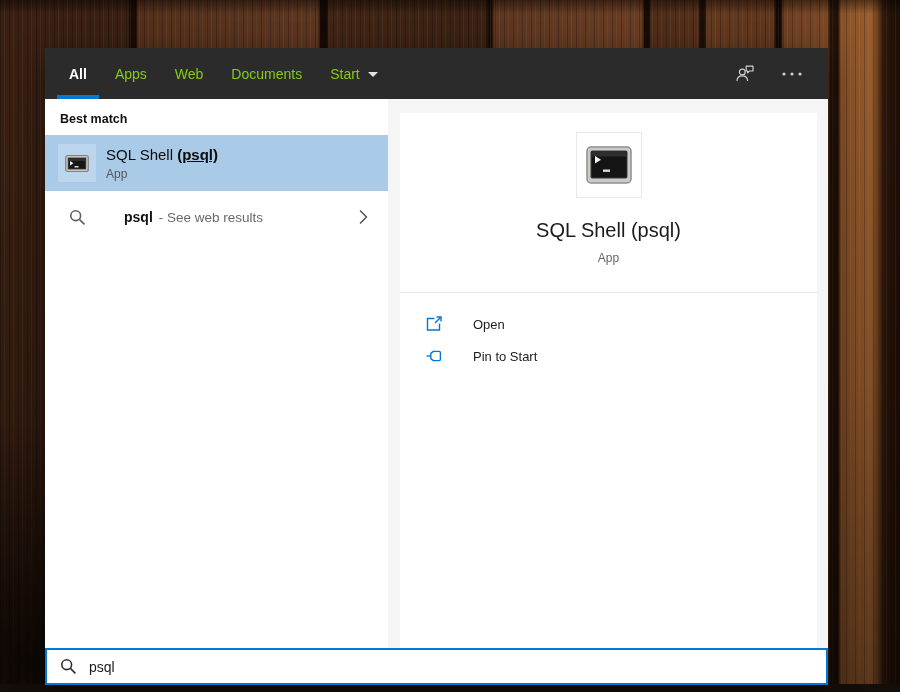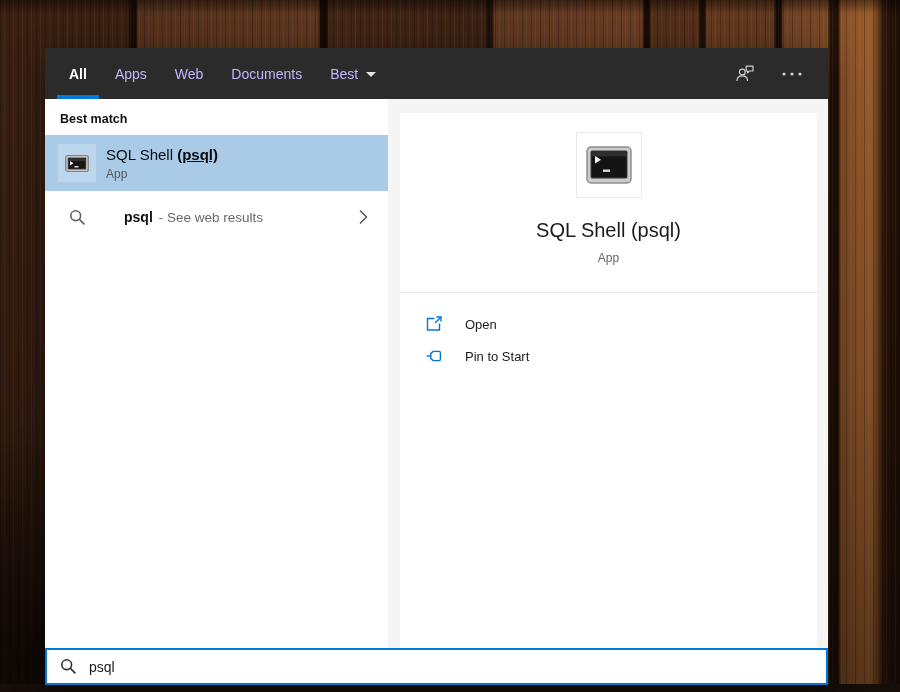--- a/index.html
+++ b/index.html
@@ -34,21 +34,21 @@
     display:flex;flex-direction:column;
     box-shadow:0 10px 30px rgba(0,0,0,0.45);
   }
   .flyout-header{
     height:51px;flex:0 0 51px;background:#2b2b2b;
     display:flex;align-items:stretch;padding:0 26px 0 12px;box-sizing:border-box;
   }
   .tabs{display:flex;height:100%;}
   .tab{
     display:flex;align-items:center;padding:4px 12px 0 12px;
-    font-size:14px;color:#c4b5fd;cursor:pointer;
+    font-size:14px;color:#84cc16;cursor:pointer;
     border-bottom:4px solid transparent;margin-right:4px;box-sizing:border-box;
   }
   .tab.active{color:#ffffff;font-weight:700;border-bottom-color:#0078d7;}
   .caret{
     width:0;height:0;margin-left:8px;margin-top:2px;
     border-left:5px solid transparent;border-right:5px solid transparent;
     border-top:5px solid #e4e4e4;
   }
   .header-spacer{flex:1;}
   .header-icons{display:flex;align-items:center;gap:28px;}
@@ -84,21 +84,21 @@
   .tile{
     width:66px;height:66px;margin-top:19px;border:1px solid #e9e9e9;background:#fff;
     display:flex;align-items:center;justify-content:center;box-sizing:border-box;
   }
   .detail-title{margin-top:21px;font-size:20px;font-weight:400;color:#1b1b1b;}
   .detail-sub{margin-top:9px;font-size:12px;color:#666;}
   .divider{align-self:stretch;height:1px;background:#e8e8e8;margin-top:27px;}
   .actions{align-self:stretch;padding:15px 0 0 25px;}
   .action-row{height:32px;display:flex;align-items:center;cursor:pointer;}
   .a-icon{width:17px;display:flex;align-items:center;justify-content:center;flex:0 0 17px;}
-  .a-label{margin-left:23px;font-size:13px;color:#1c1c1c;}
+  .a-label{margin-left:31px;font-size:13px;color:#1c1c1c;}
 
   
   .search-bar{
     height:37px;flex:0 0 37px;background:#ffffff;border:2px solid #0078d7;
     display:flex;align-items:center;padding-left:13px;box-sizing:border-box;
   }
   .search-bar input{
     border:none;outline:none;background:transparent;flex:1;
     font-family:"Liberation Sans", sans-serif;font-size:14px;color:#1a1a1a;margin-left:10px;
   }
@@ -111,21 +111,21 @@
 
 <div class="flyout">
 
   <div class="flyout-header">
     <div class="tabs">
       <div class="tab active">All</div>
       <div class="tab">Apps</div>
       <div class="tab">Web</div>
       <div class="tab">Documents</div>
       <div class="tab">
-        <span>Best</span>
+        <span>Start</span>
         <span class="caret"></span>
       </div>
     </div>
     <div class="header-spacer"></div>
     <div class="header-icons">
       <div class="hicon">
         <svg width="18" height="17" viewBox="0 0 18 17" fill="none" stroke="#cfcfcf" stroke-width="1.2">
           <circle cx="6.3" cy="7" r="2.9"></circle>
           <path d="M1 16 C1 12.6 3.4 10.8 6.3 10.8 C9.2 10.8 11.6 12.6 11.6 16"></path>
           <path d="M10.2 1.2 H17 V6 H13.4 L11.6 7.8 V6 H10.2 Z" stroke-linejoin="round"></path>

